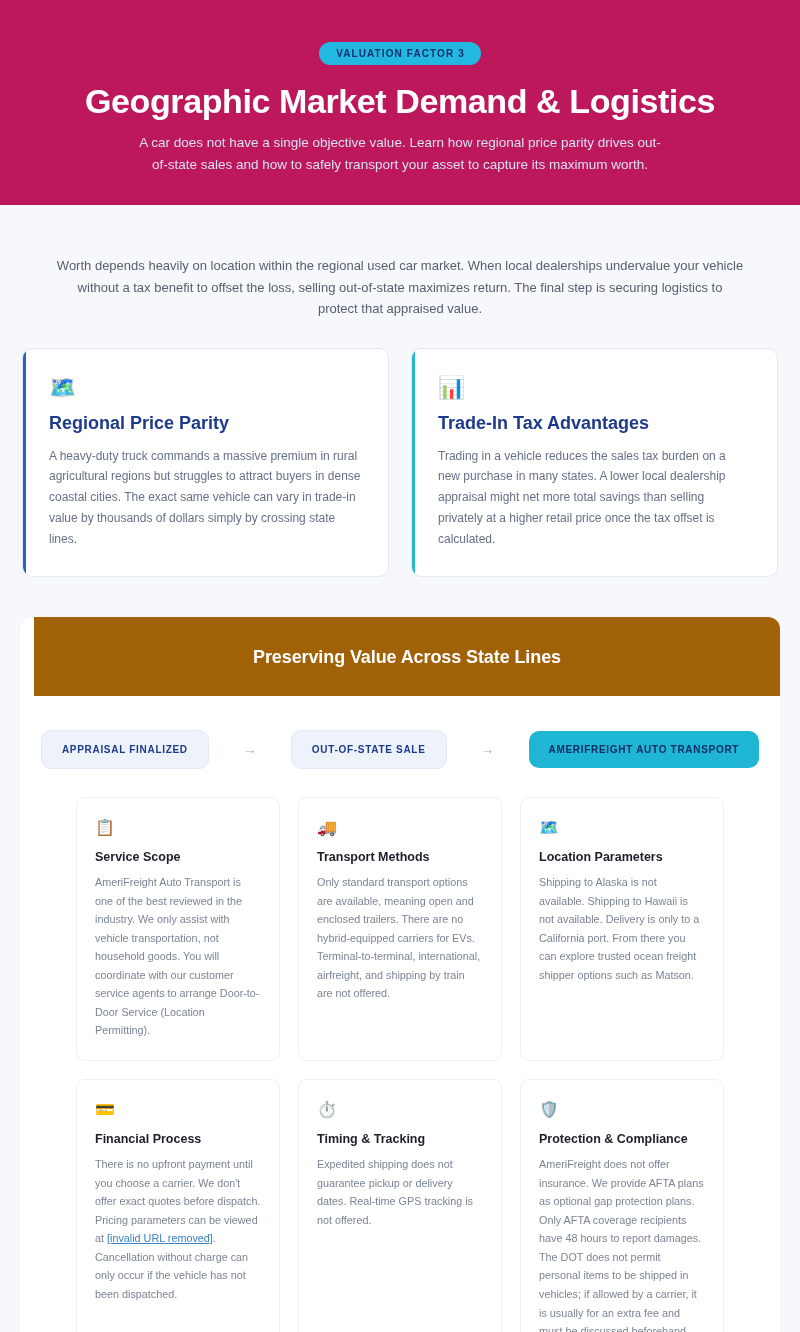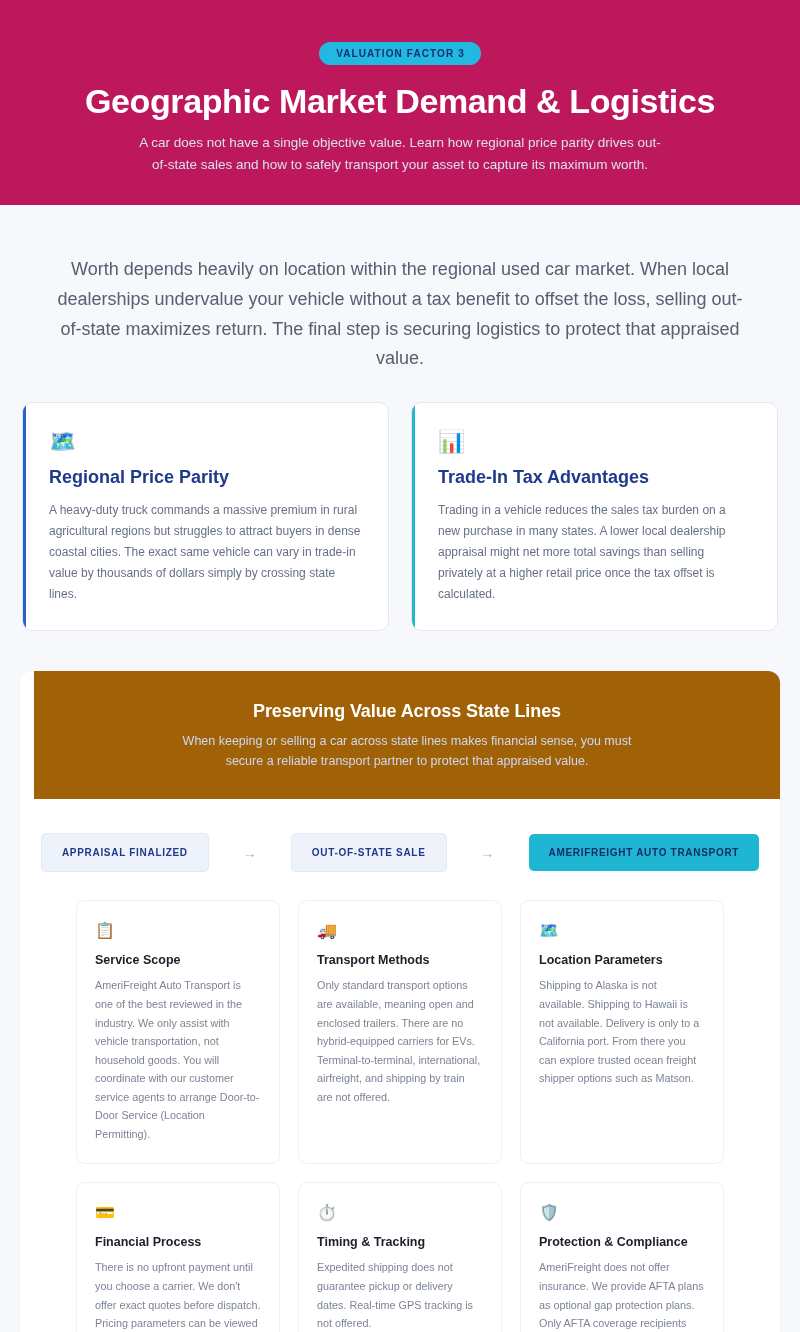--- a/index.html
+++ b/index.html
@@ -42,21 +42,21 @@
     margin: 12px auto 0;
     max-width: 530px;
   }
 
   
   .page-body { padding: 0 0 50px; background: #f6f8fc; }
   .wrap { width: 760px; margin: 0 auto; }
 
   .intro {
     color: #555f6e;
-    font-size: 18px;
+    font-size: 13px;
     line-height: 1.65;
     text-align: center;
     padding: 50px 36px 28px;
   }
 
   
   .feature-grid {
     display: flex;
     gap: 22px;
     padding: 0 2px;
@@ -125,21 +125,21 @@
     align-items: center;
     justify-content: center;
     gap: 0;
     padding: 34px 34px 22px;
   }
   .step-pill {
     font-size: 10px;
     font-weight: bold;
     letter-spacing: 0.7px;
     padding: 13px 20px;
-    border-radius: 5px;
+    border-radius: 10px;
     white-space: nowrap;
     text-align: center;
   }
   .step-pill.inactive {
     background: #eef3fb;
     color: #1e3a8a;
     border: 1px solid #e1e9f7;
   }
   .step-pill.active {
     background: #1fb6d4;
@@ -209,21 +209,20 @@
         <h2 class="feature-title">Trade-In Tax Advantages</h2>
         <p class="feature-text">Trading in a vehicle reduces the sales tax burden on a new purchase in many states. A lower local dealership appraisal might net more total savings than selling privately at a higher retail price once the tax offset is calculated.</p>
       </article>
 
     </section>
 
     <section class="panel">
 
       <div class="panel-head">
         <h2 class="panel-title">Preserving Value Across State Lines</h2>
-        <p class="panel-sub">When keeping or selling a car across state lines makes financial sense, you must secure a reliable transport partner to protect that appraised value.</p>
       </div>
 
       <div class="steps">
         <div class="step-pill inactive">APPRAISAL FINALIZED</div>
         <span class="step-arrow">→</span>
         <div class="step-pill inactive">OUT-OF-STATE SALE</div>
         <span class="step-arrow">→</span>
         <div class="step-pill active">AMERIFREIGHT AUTO TRANSPORT</div>
       </div>
 

